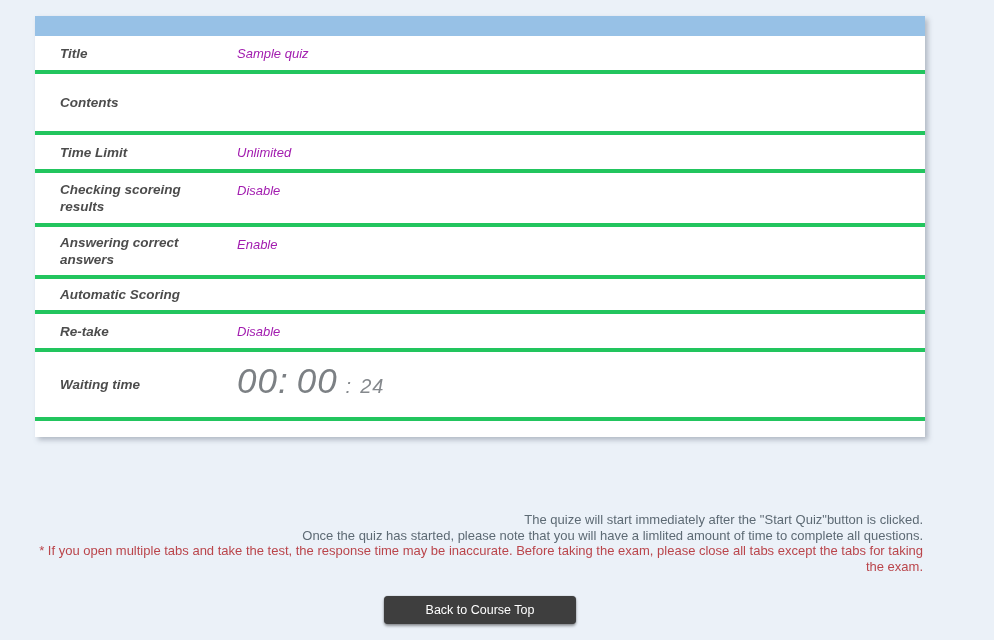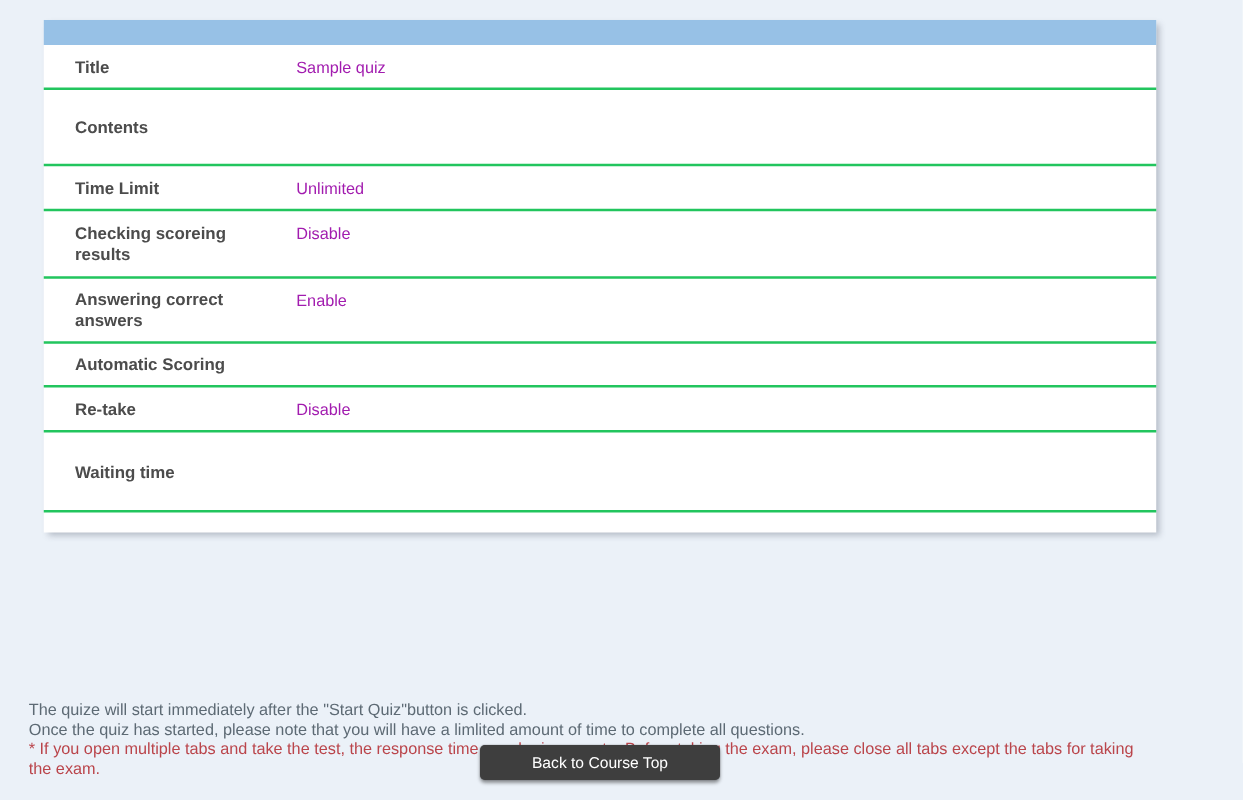--- a/index.html
+++ b/index.html
@@ -18,22 +18,23 @@
     width: 890px;
     background: #ffffff;
     box-shadow: 3px 3px 5px rgba(110,120,135,0.45);
   }
   .card-header {
     height: 20px;
     background: #97c1e6;
   }
   .row {
     display: flex;
-    border-bottom: 2px solid #22c55e;
+    border-bottom: 4px solid #22c55e;
     box-sizing: border-box;
+    font-style: italic;
   }
   .row.h35 { min-height: 35px; }
   .row.h61 { min-height: 61px; }
   .row.h54 { min-height: 54px; }
   .row.h52 { min-height: 52px; }
   .row.h64 { min-height: 64px; }
   .lbl {
     box-sizing: border-box;
     width: 202px;
     padding: 0 50px 0 25px;
@@ -64,28 +65,27 @@
   }
   .t-gap { display: inline-block; width: 8px; }
   .t-small {
     font-size: 20px;
     color: #85898d;
     letter-spacing: 1px;
   }
   .card-bottom { height: 16px; }
   .notes {
     position: absolute;
-    left: 23px;
+    left: 33px;
     top: 512px;
     width: 890px;
-    text-align: left;
+    text-align: right;
     font-size: 13px;
     line-height: 15.7px;
     color: #5d6a74;
-    margin-top: 48px;
   }
   .notes .warn {
     color: #ba454b;
   }
   .btn-row {
     position: absolute;
     left: 35px;
     top: 596px;
     width: 890px;
     text-align: center;
@@ -139,20 +139,21 @@
     <div class="lbl">Automatic Scoring</div>
   </div>
 
   <div class="row h35">
     <div class="lbl">Re-take</div>
     <div class="val">Disable</div>
   </div>
 
   <div class="row h64">
     <div class="lbl">Waiting time</div>
+    <div class="val timer"><span class="t-big">00</span><span class="t-big">:</span><span class="t-gap"></span><span class="t-big">00</span><span class="t-gap"></span><span class="t-small">:</span><span class="t-gap"></span><span class="t-small">24</span></div>
   </div>
 
   <div class="card-bottom"></div>
 </div>
 
 <div class="notes">
   <div>The quize will start immediately after the "Start Quiz"button is clicked.</div>
   <div>Once the quiz has started, please note that you will have a limlited amount of time to complete all questions.</div>
   <div class="warn">* If you open multiple tabs and take the test, the response time may be inaccurate. Before taking the exam, please close all tabs except the tabs for taking the exam.</div>
 </div>

